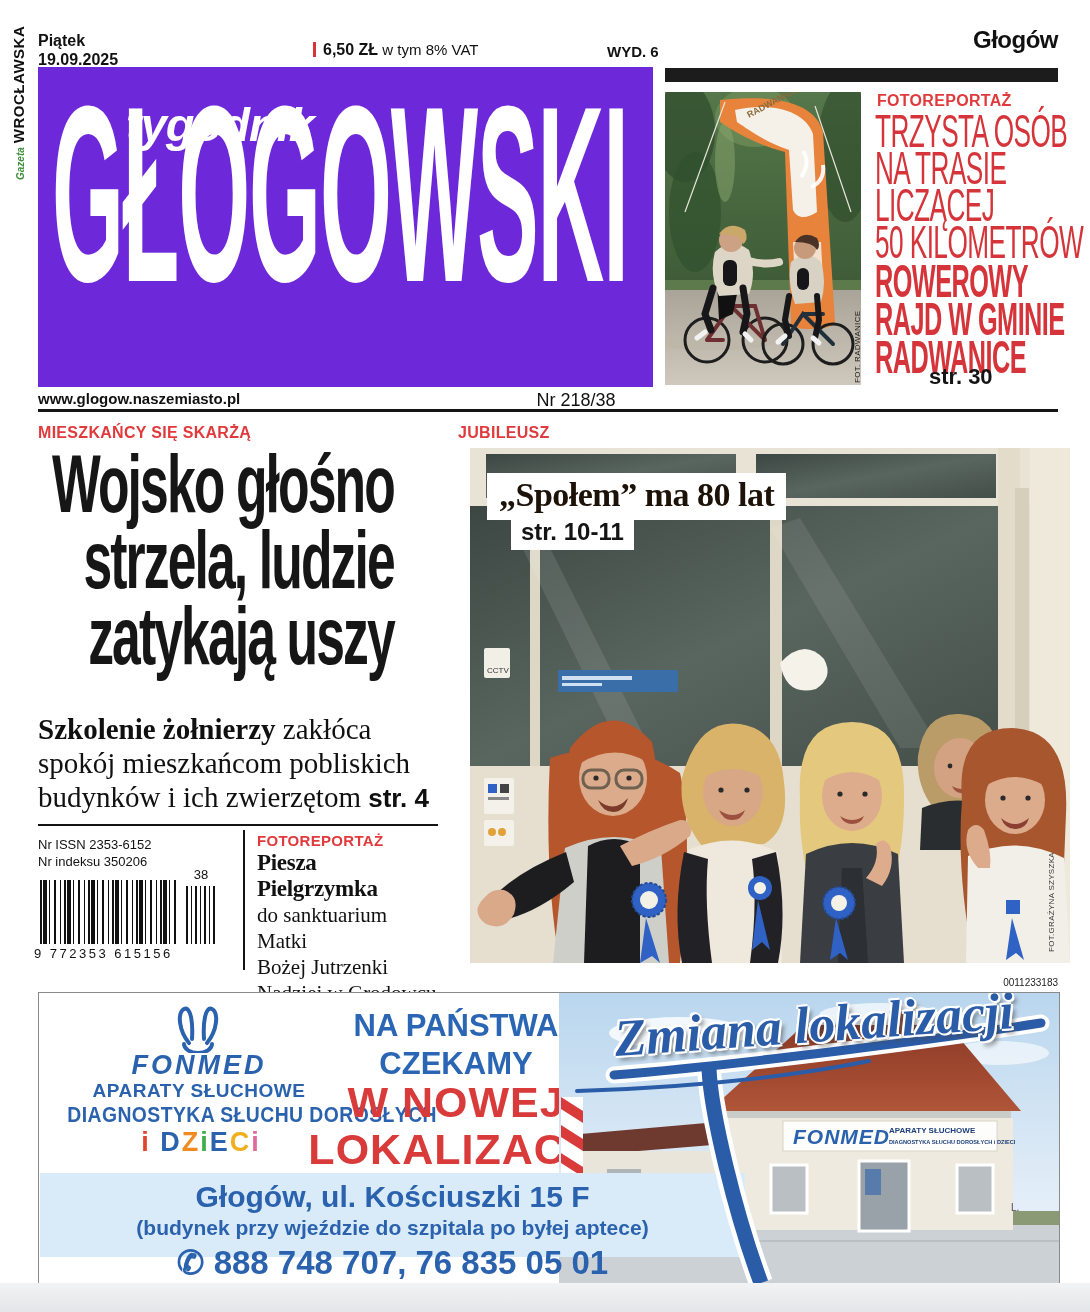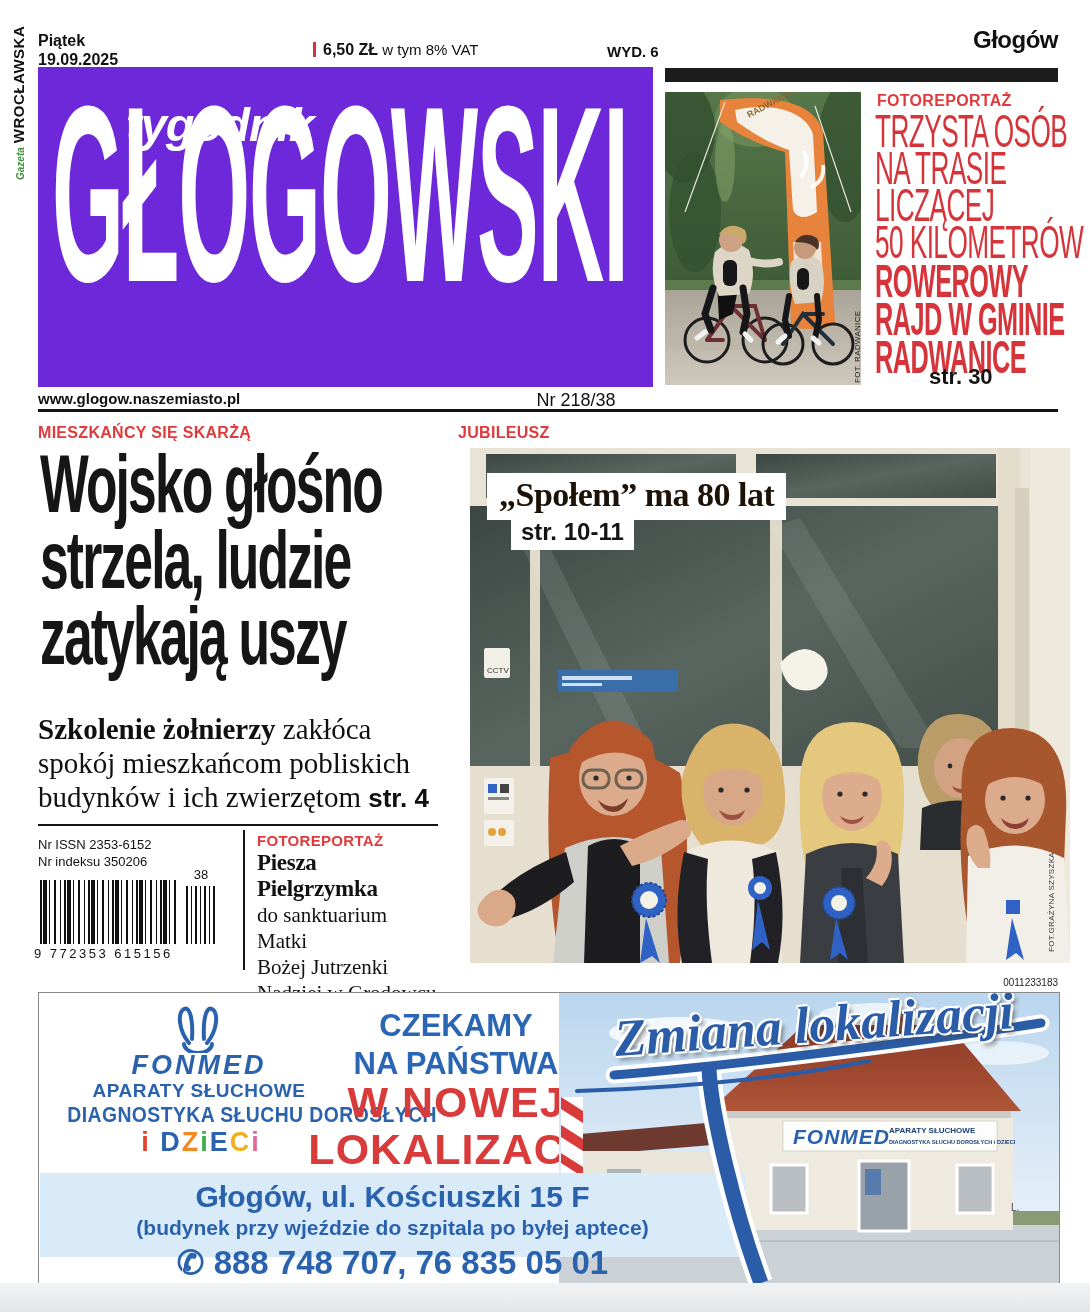--- a/index.html
+++ b/index.html
@@ -196,21 +196,21 @@
     <div>50 KILOMETRÓW</div>
   </div>
   <div class="abs th-bold" style="left:875px;top:262px;">
     <div>ROWEROWY</div>
     <div>RAJD W GMINIE</div>
     <div>RADWANICE</div>
   </div>
   <div class="abs pageref" style="left:929px;top:364px;font-size:22px;">str. 30</div>
 
   <div class="abs kicker" style="left:38px;top:424px;">MIESZKAŃCY SIĘ SKARŻĄ</div>
-  <div class="abs headline" style="left:40px;top:446px;">
+  <div class="abs headline" style="left:52px;top:446px;text-align:right;">
     <div>Wojsko głośno</div>
     <div>strzela, ludzie</div>
     <div>zatykają uszy</div>
   </div>
   <div class="abs standfirst">
     <b>Szkolenie żołnierzy</b><span> zakłóca spokój mieszkańcom pobliskich budynków i ich zwierzętom </span><span class="sansref">str. 4</span>
   </div>
   <div class="abs rule-left"></div>
 
   <div class="abs issn">
@@ -363,22 +363,22 @@
         <path d="M40,40 C50,28 52,10 45,6 C38,3 36,20 37,36"></path>
         <path d="M17,41 a14,9 0 0 0 28,0"></path>
       </g>
     </svg>
     <div class="abs fonmed">FONMED</div>
     <div class="abs apar">APARATY SŁUCHOWE</div>
     <div class="abs diag">DIAGNOSTYKA SŁUCHU DOROSŁYCH</div>
     <div class="abs kids"><span class="k0">i</span> <span class="k1">D</span><span class="k2">Z</span><span class="k3">i</span><span class="k4">E</span><span class="k5">C</span><span class="k6">i</span></div>
 
     <div class="abs czekamy">
+      <div>NA PAŃSTWA</div>
       <div>CZEKAMY</div>
-      <div>NA PAŃSTWA</div>
     </div>
     <div class="abs nowej">
       <div>W NOWEJ</div>
       <div>LOKALIZACJI</div>
     </div>
 
     <svg class="abs ad-photo" width="500" height="290" viewBox="0 0 500 290">
       <defs>
         <linearGradient id="sky" x1="0" y1="0" x2="0" y2="1">
           <stop offset="0" stop-color="#b9d6ee"></stop>

